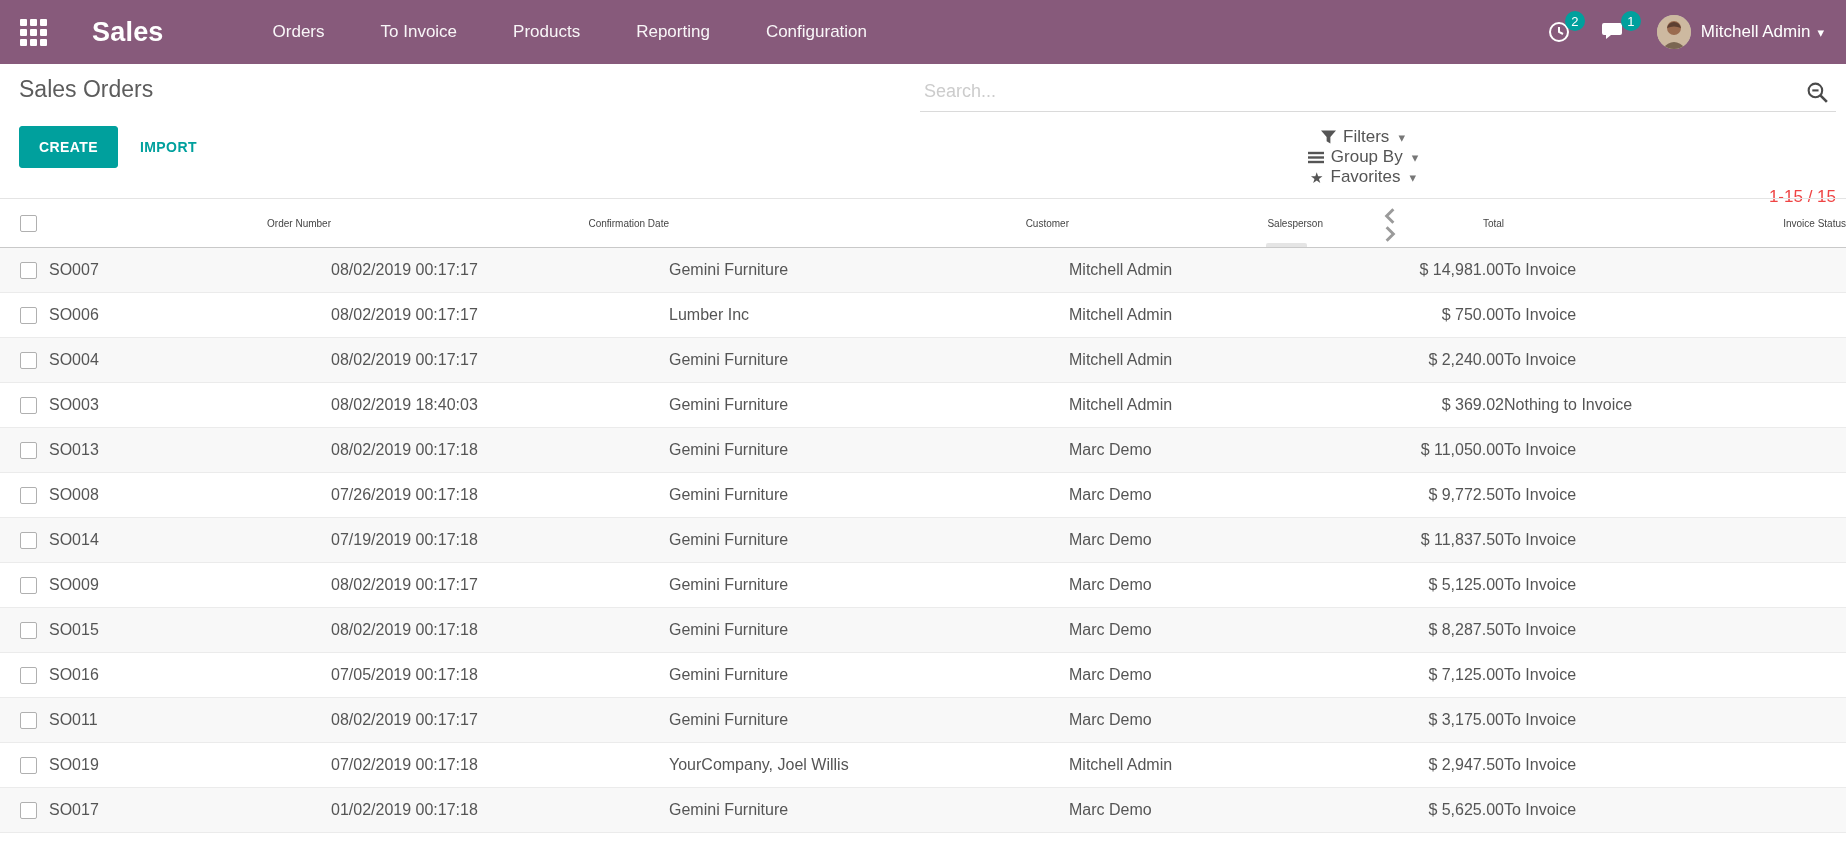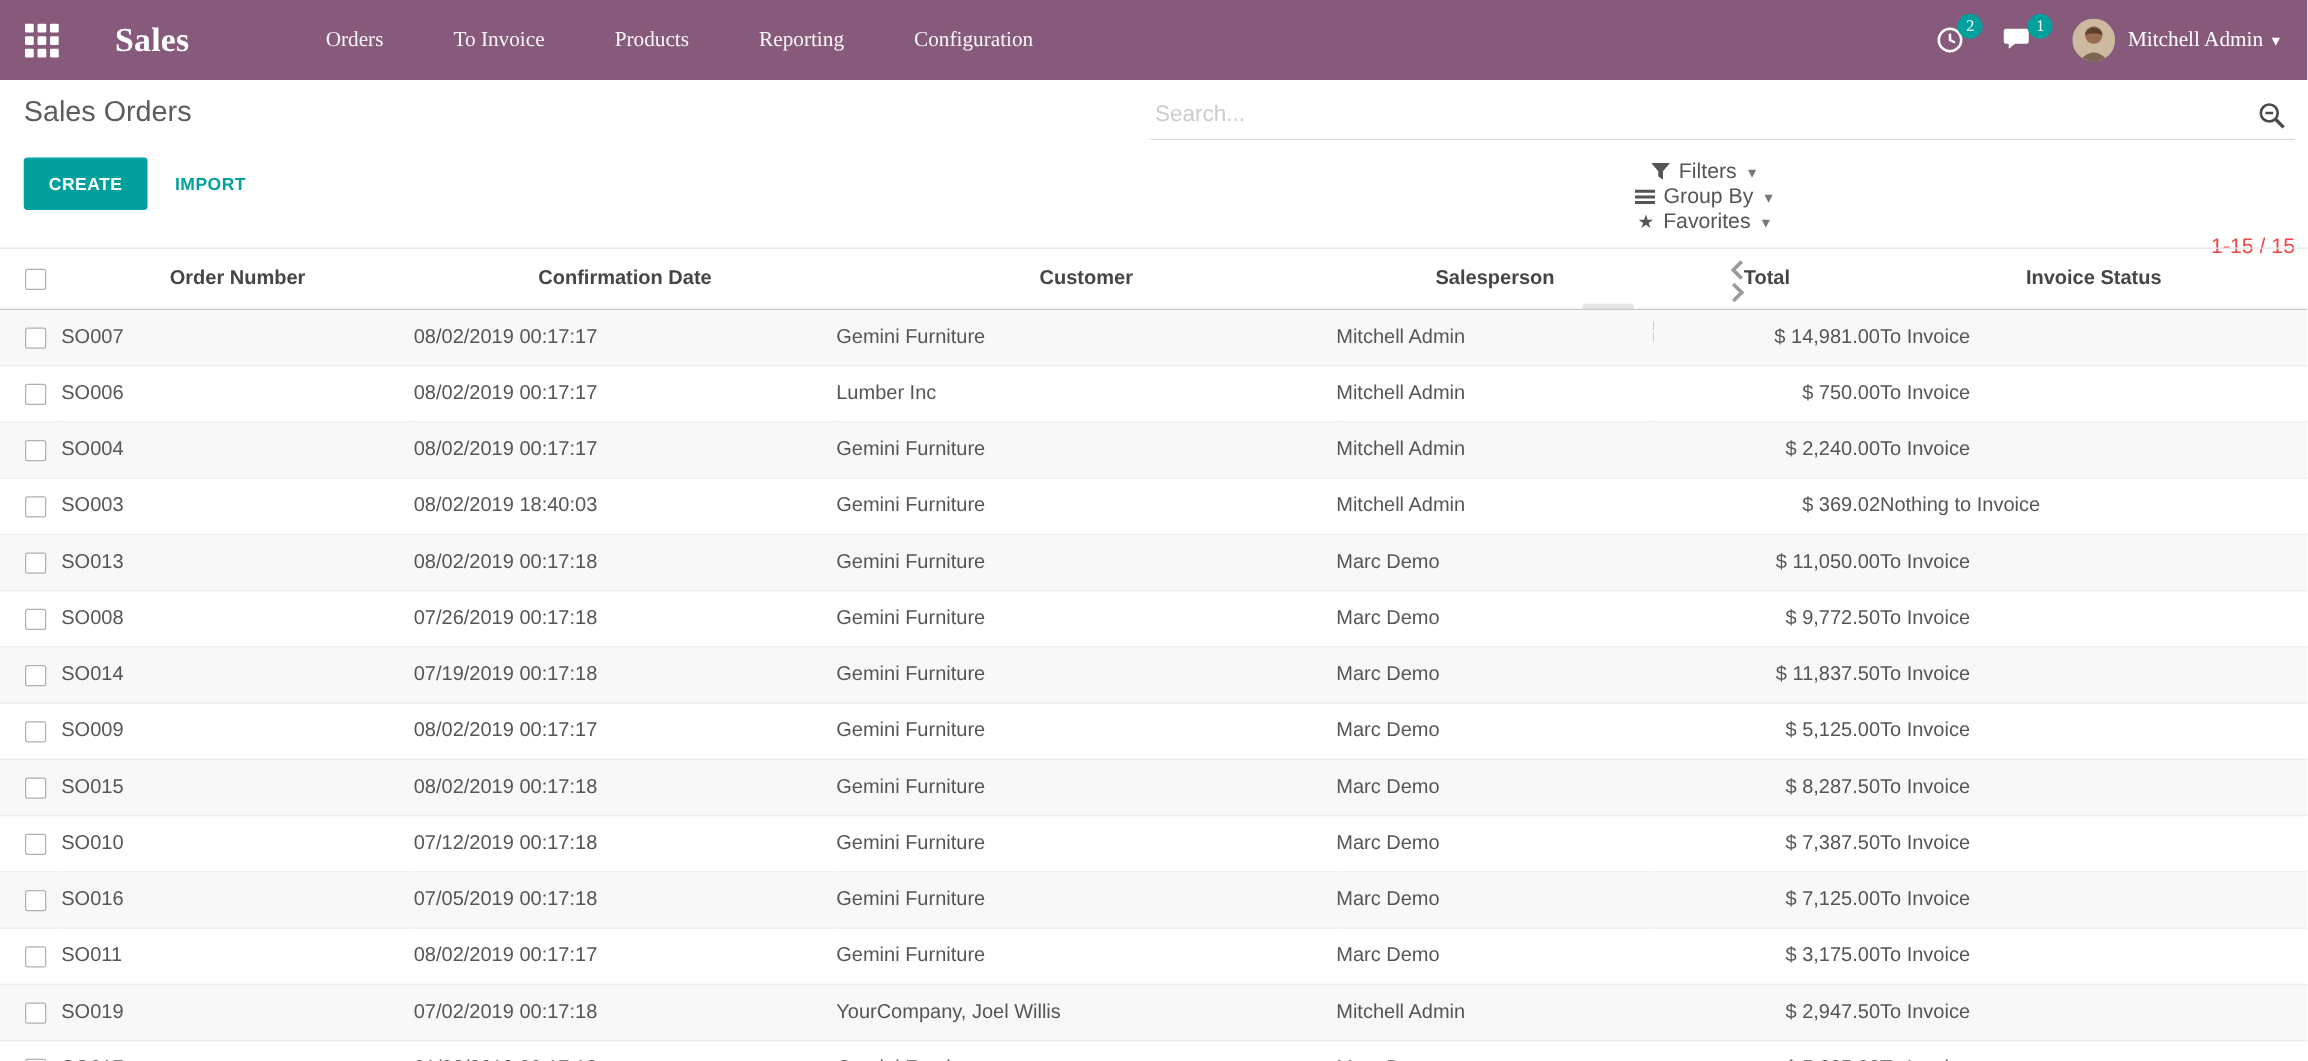--- a/index.html
+++ b/index.html
@@ -5,21 +5,21 @@
   * { box-sizing: border-box; }
   html,body { margin:0; padding:0; }
   body {
     width:1846px; height:849px; overflow:hidden; position:relative;
     background:#fff; font-family:"Liberation Sans", sans-serif; color:#555;
   }
 
   
   .topbar {
     position:absolute; top:0; left:0; width:1846px; height:64px;
-    background:#875A7B; display:flex; align-items:center; color:#fff;font-family:Liberation Serif, serif;
+    background:#875A7B; display:flex; align-items:center; color:#fff;
   }
   .apps-icon {
     margin-left:20px; width:27px; height:27px;
     display:grid; grid-template-columns:repeat(3,7px); grid-template-rows:repeat(3,7px);
     gap:3px; cursor:pointer;
   }
   .apps-icon span { background:#fff; border-radius:1px; }
   .app-name { font-size:27px; font-weight:bold; margin-left:45px; letter-spacing:.2px; }
   .top-menu { display:flex; margin-left:95px; gap:28px; }
   .top-menu .menu-item {
@@ -75,21 +75,21 @@
   .vs-btn {
     width:41px; height:44px; display:flex; align-items:center; justify-content:center;
     background:transparent; border:none; cursor:pointer; border-radius:2px;
   }
   .vs-btn.active { background:#e5e5e5; }
 
   
   .list-wrap { position:absolute; top:198px; left:0; width:1846px; }
   table.list { border-collapse:collapse; table-layout:fixed; width:1846px; }
   table.list thead tr { height:49px; border-top:1px solid #e4e4e4; border-bottom:1px solid #c9c9c9; }
-  table.list th { font-size:16px; font-weight:bold; color:#454545; text-align:center; padding:0; }
+  table.list th { font-size:10px; font-weight:normal; color:#454545; text-align:right; padding:0; }
   table.list tbody tr { height:45px; border-bottom:1px solid #ebebeb; cursor:pointer; }
   table.list tbody tr:nth-child(odd) { background:#f8f8f8; }
   table.list td { font-size:16px; color:#555; padding:0; white-space:nowrap; overflow:hidden; }
   .col-total, th.col-total { text-align:right; }
   .col-status, th.col-status { padding-left:11px; }
   .cb {
     width:17px; height:17px; border:1px solid #b0b0b0; border-radius:2px; background:#fff;
     margin-left:20px; cursor:pointer;
   }
   svg { display:block; }
@@ -412,31 +412,20 @@
             <div class="cb"></div>
           </td>
     <td class="c-order">SO015</td>
     <td class="c-date">08/02/2019 00:17:18</td>
     <td class="c-customer">Gemini Furniture</td>
     <td class="c-sales">Marc Demo</td>
     <td class="c-total col-total">$ 8,287.50</td>
     <td class="c-status col-status">To Invoice</td>
   </tr>
 
-  <tr>
-    <td>
-            <div class="cb"></div>
-          </td>
-    <td class="c-order">SO010</td>
-    <td class="c-date">07/12/2019 00:17:18</td>
-    <td class="c-customer">Gemini Furniture</td>
-    <td class="c-sales">Marc Demo</td>
-    <td class="c-total col-total">$ 7,387.50</td>
-    <td class="c-status col-status">To Invoice</td>
-  </tr>
 
   <tr>
     <td>
             <div class="cb"></div>
           </td>
     <td class="c-order">SO016</td>
     <td class="c-date">07/05/2019 00:17:18</td>
     <td class="c-customer">Gemini Furniture</td>
     <td class="c-sales">Marc Demo</td>
     <td class="c-total col-total">$ 7,125.00</td>

